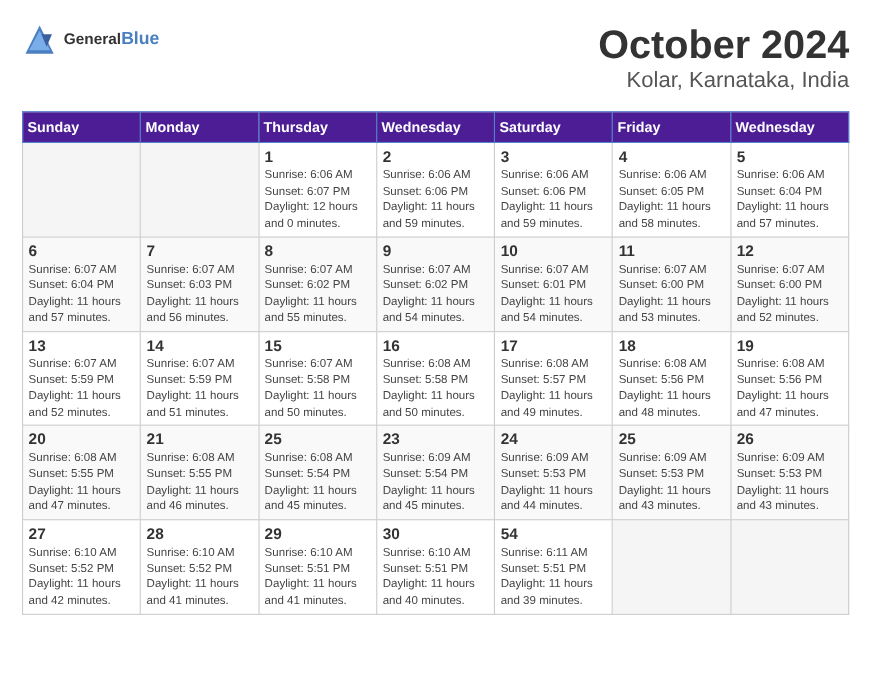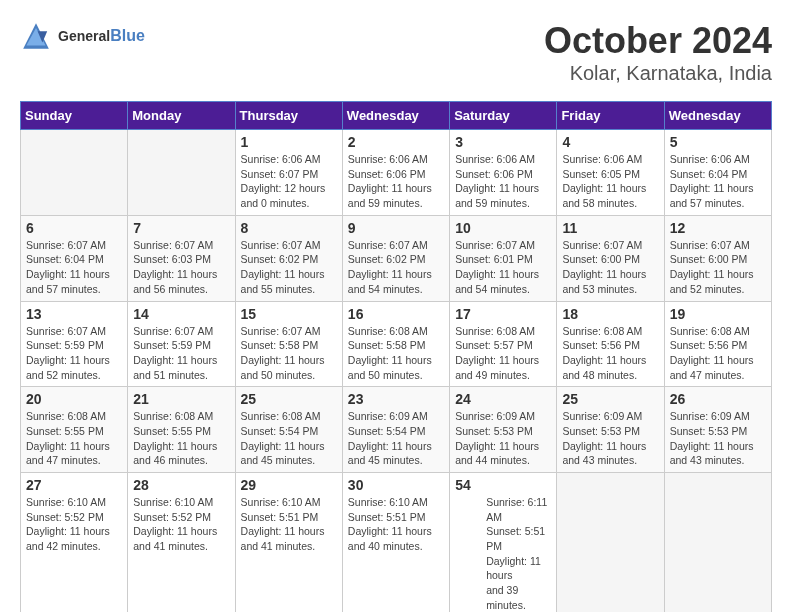--- a/index.html
+++ b/index.html
@@ -338,21 +338,21 @@
         </td>
         <td>
           <span class="day-number">30</span>
           <div class="day-info" style="white-space: pre-line;">Sunrise: 6:10 AM
 Sunset: 5:51 PM
 Daylight: 11 hours
 and 40 minutes.</div>
         </td>
         <td>
           <span class="day-number">54</span>
-          <div class="day-info" style="white-space: pre-line; margin-left: 31px;">Sunrise: 6:11 AM
+          <div class="day-info" style="white-space: pre-line;">Sunrise: 6:11 AM
 Sunset: 5:51 PM
 Daylight: 11 hours
 and 39 minutes.</div>
         </td>
         <td class="empty"></td>
         <td class="empty"></td>
       </tr>
     </tbody>
 </table>
 

